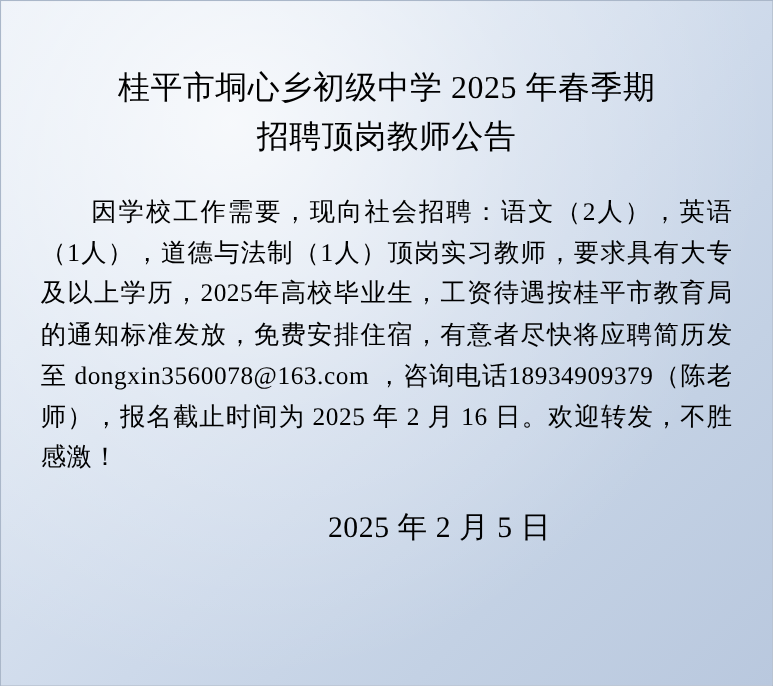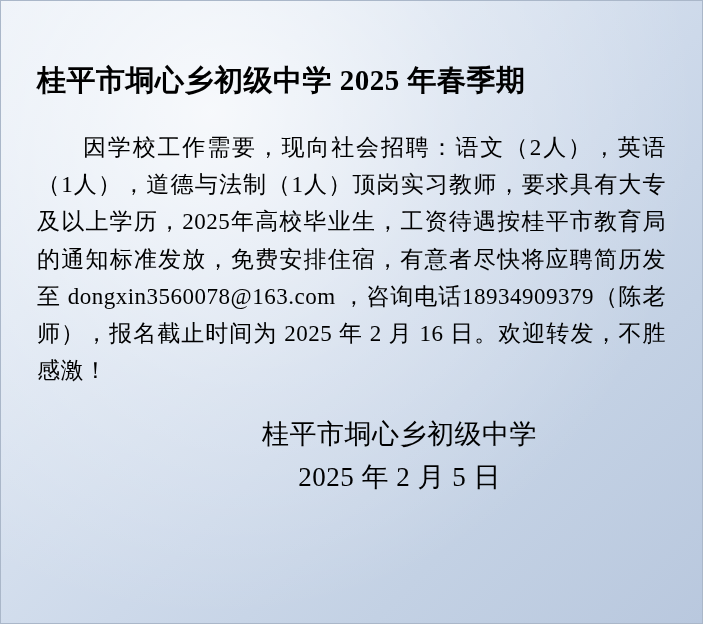--- a/index.html
+++ b/index.html
@@ -25,22 +25,23 @@
     position: absolute;
     inset: 0;
     background: radial-gradient(ellipse at 30% 18%, rgba(255,255,255,0.75) 0%, rgba(255,255,255,0.25) 38%, rgba(255,255,255,0) 70%);
     pointer-events: none;
   }
   .inner {
     position: relative;
     padding: 44px 36px 24px 36px;
   }
   .title {
+    text-align: center;
     font-size: 29px;
-    font-weight: bold;
+    font-weight: normal;
     line-height: 1.55;
     color: #000;
     letter-spacing: 0.5px;
     margin-top: 13px;
   }
   .title-line {
     display: block;
   }
   .body-text {
     margin-top: 26px;
@@ -70,23 +71,23 @@
   }
 </style>
 </head>
 <body>
 
 <div id="poster">
   <div class="inner">
 
     <h1 class="title">
       <span class="title-line">桂平市垌心乡初级中学 2025 年春季期</span>
+      <span class="title-line">招聘顶岗教师公告</span>
     </h1>
 
     <p class="body-text">因学校工作需要，现向社会招聘：语文（2人），英语（1人），道德与法制（1人）顶岗实习教师，要求具有大专及以上学历，2025年高校毕业生，工资待遇按桂平市教育局的通知标准发放，免费安排住宿，有意者尽快将应聘简历发至 dongxin3560078@163.com ，咨询电话18934909379（陈老师），报名截止时间为 2025 年 2 月 16 日。欢迎转发，不胜感激！</p>
 
     <div class="signature">
-      <span class="sign-org">桂平市垌心乡初级中学</span>
       <span class="sign-date">2025 年 2 月 5 日</span>
     </div>
 
   </div>
 </div>
 
 </body></html>

